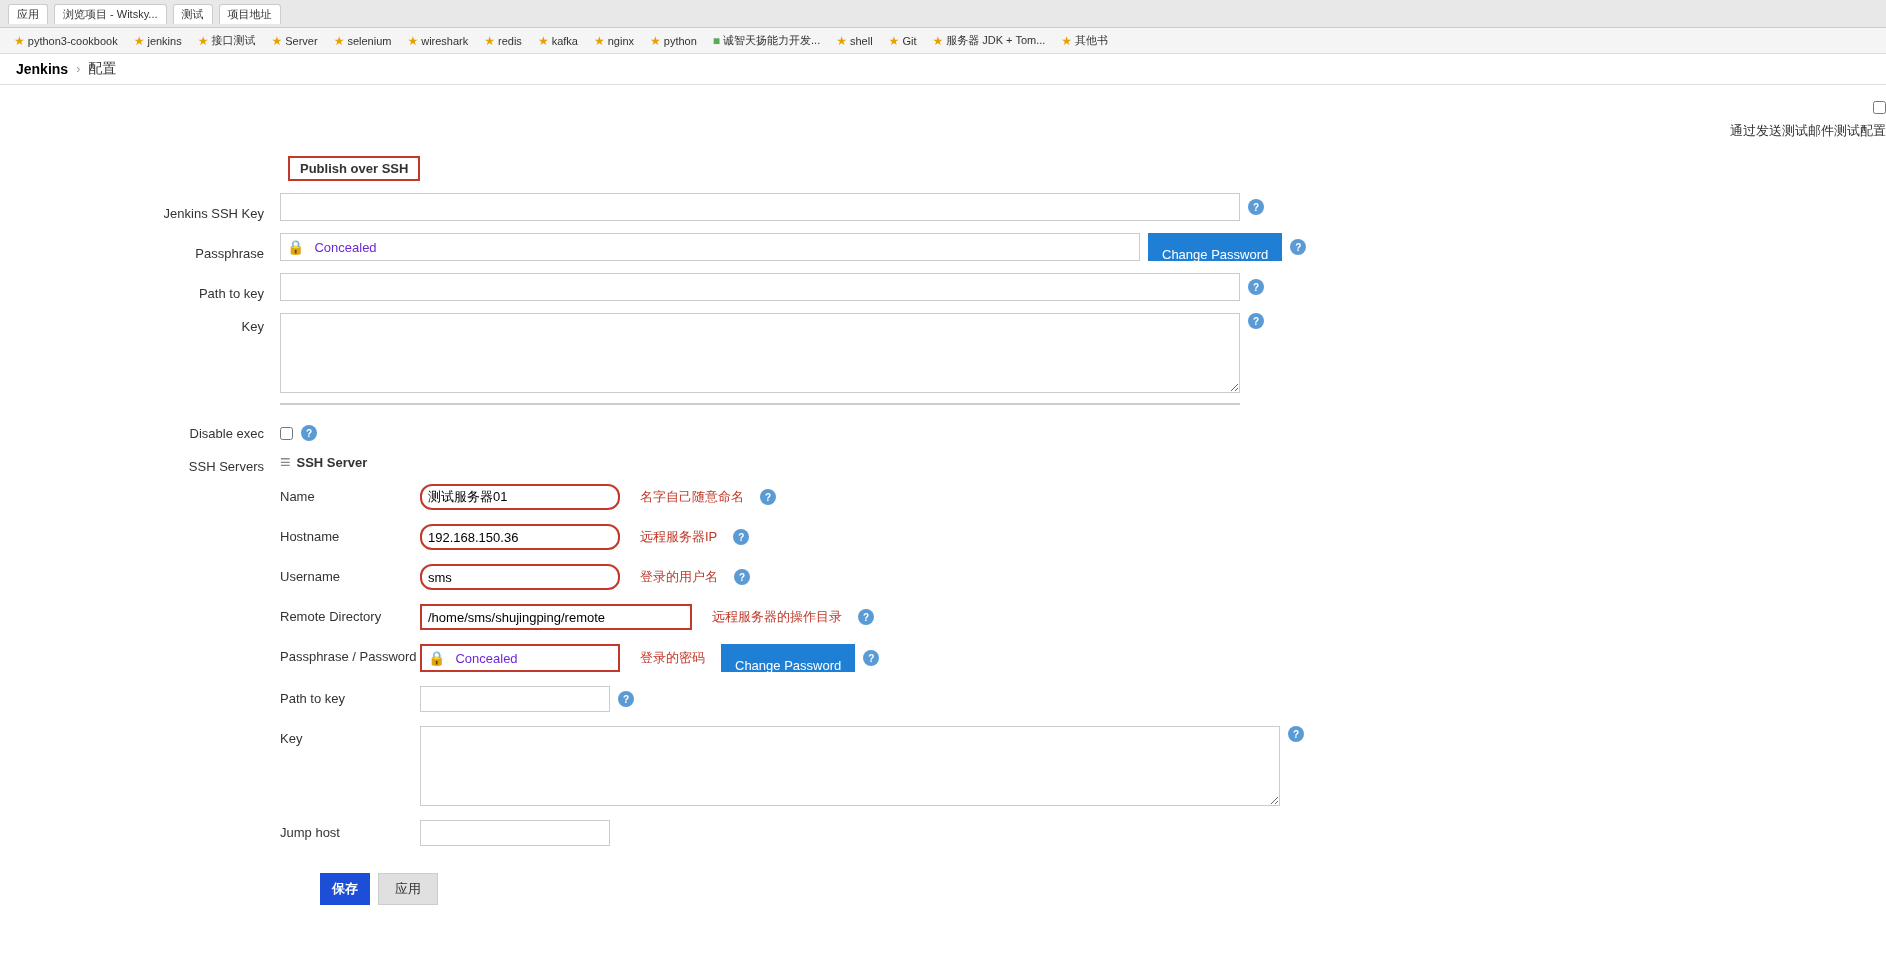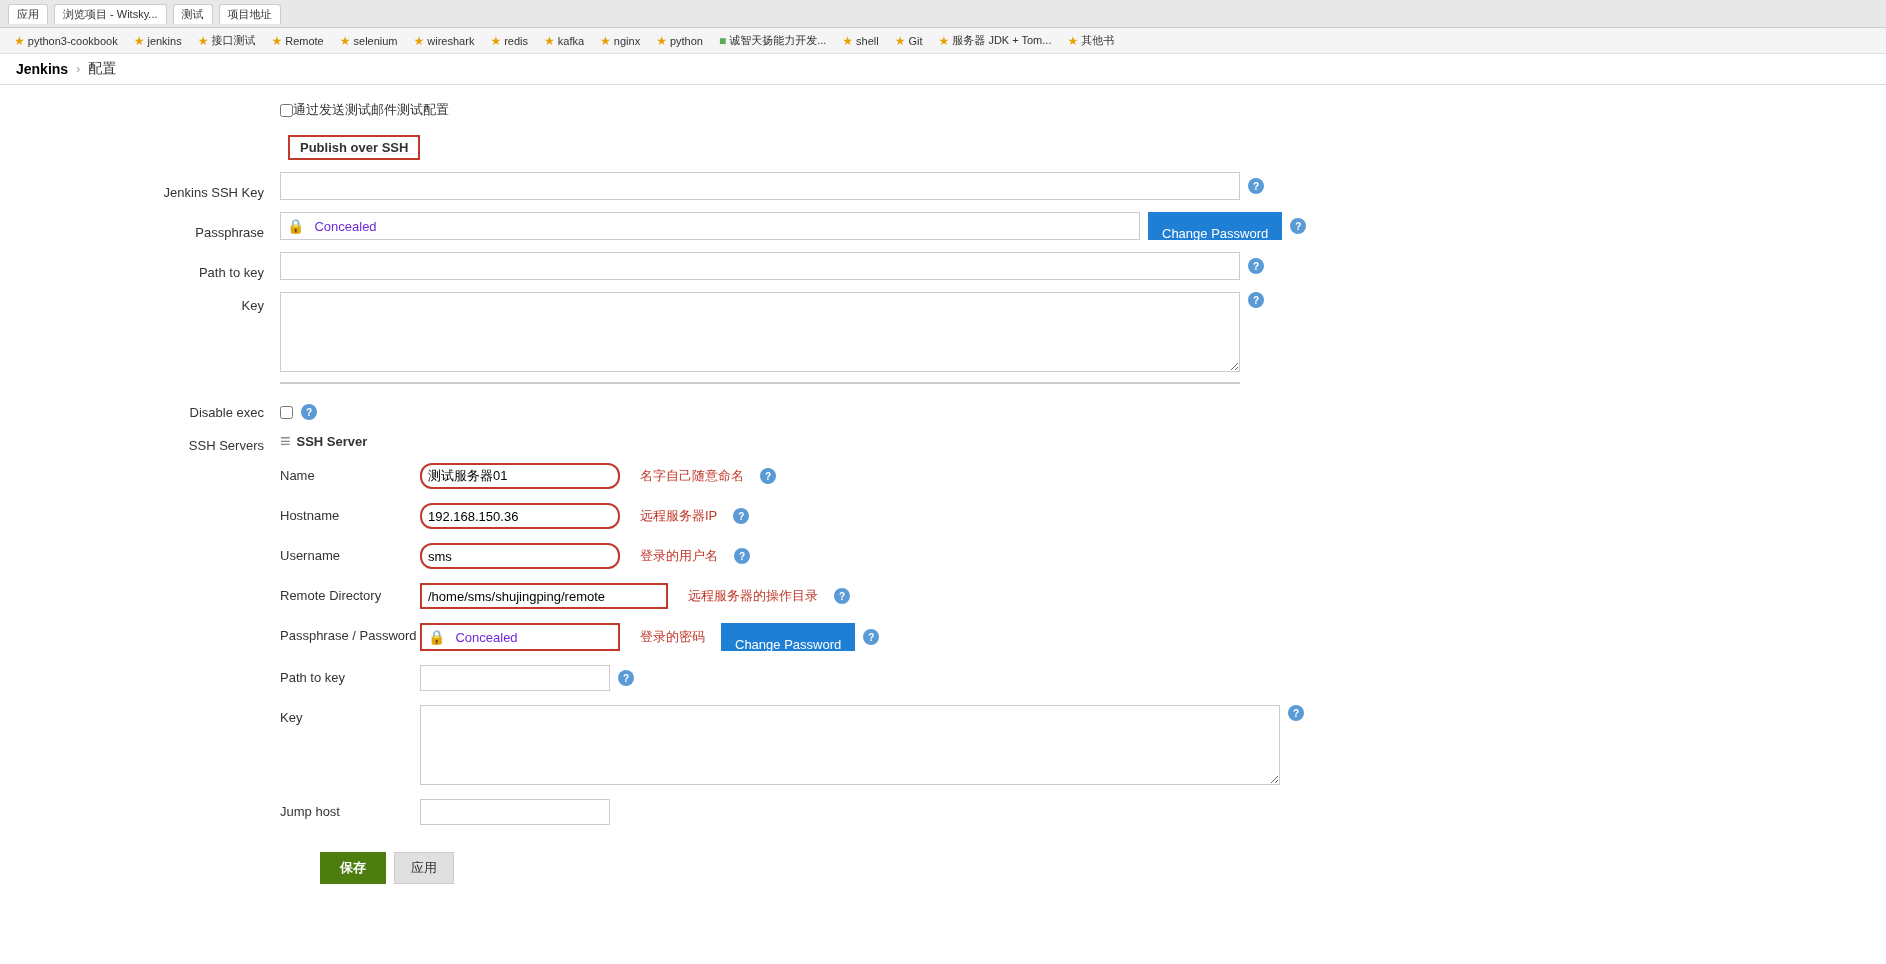--- a/index.html
+++ b/index.html
@@ -77,23 +77,25 @@
     
     .main-content {
       background: #fff;
       padding: 16px 0;
       min-height: 880px;
     }
 
     
     .top-checkbox-row {
       display: flex;
-      align-items: center;
+      align-items: flex-end;
+      gap: 8px;
       margin-bottom: 16px;
       padding-left: 280px;
+      flex-direction: column;
     }
 
     
     .publish-ssh-box {
       border: 2px solid #c0392b;
       display: inline-block;
       padding: 3px 10px;
       font-size: 13px;
       font-weight: bold;
       color: #333;
@@ -212,24 +214,24 @@
     }
 
     
     .bottom-buttons {
       padding: 16px 40px;
       display: flex;
       gap: 8px;
       margin-left: 280px;
     }
     .btn-save {
-      background: #4d7c0f;
+      background: #1d4ed8;
       color: #fff;
       border: none;
-      padding: 6px 20px;
+      padding: 6px 12px;
       font-size: 13px;
       cursor: pointer;
       font-weight: bold;
     }
     .btn-apply {
       background: #e0e0e0;
       color: #333;
       border: 1px solid #ccc;
       padding: 6px 16px;
       font-size: 13px;
@@ -282,21 +284,21 @@
   <span class="bookmark-item">
     <span style="color:#e8a000; font-size:12px;">★</span>
     <span>jenkins</span>
   </span>
   <span class="bookmark-item">
     <span style="color:#e8a000; font-size:12px;">★</span>
     <span>接口测试</span>
   </span>
   <span class="bookmark-item">
     <span style="color:#e8a000; font-size:12px;">★</span>
-    <span>Remote</span>
+    <span>Server</span>
   </span>
   <span class="bookmark-item">
     <span style="color:#e8a000; font-size:12px;">★</span>
     <span>selenium</span>
   </span>
   <span class="bookmark-item">
     <span style="color:#e8a000; font-size:12px;">★</span>
     <span>wireshark</span>
   </span>
   <span class="bookmark-item">
@@ -437,21 +439,21 @@
           <input type="text" class="nested-input nested-input-wide red-outlined" value="sms" style="">
           <span class="annotation">登录的用户名</span>
           <span style="flex:1;"></span>
           <span class="help-icon">?</span>
         </div>
       </div>
 
       <div class="form-row-full">
         <div class="label-col">Remote Directory</div>
         <div class="control-col">
-          <input type="text" class="nested-input red-outlined" value="/home/sms/shujingping/remote" style="width: 248px;">
+          <input type="text" class="nested-input red-outlined" value="/home/sms/shujingping/remote" style="width: 272px;">
           <span class="annotation">远程服务器的操作目录</span>
           <span style="flex:1;"></span>
           <span class="help-icon">?</span>
         </div>
       </div>
 
 
       <div class="form-row-full">
         <div class="label-col">Passphrase / Password</div>
         <div class="control-col">

